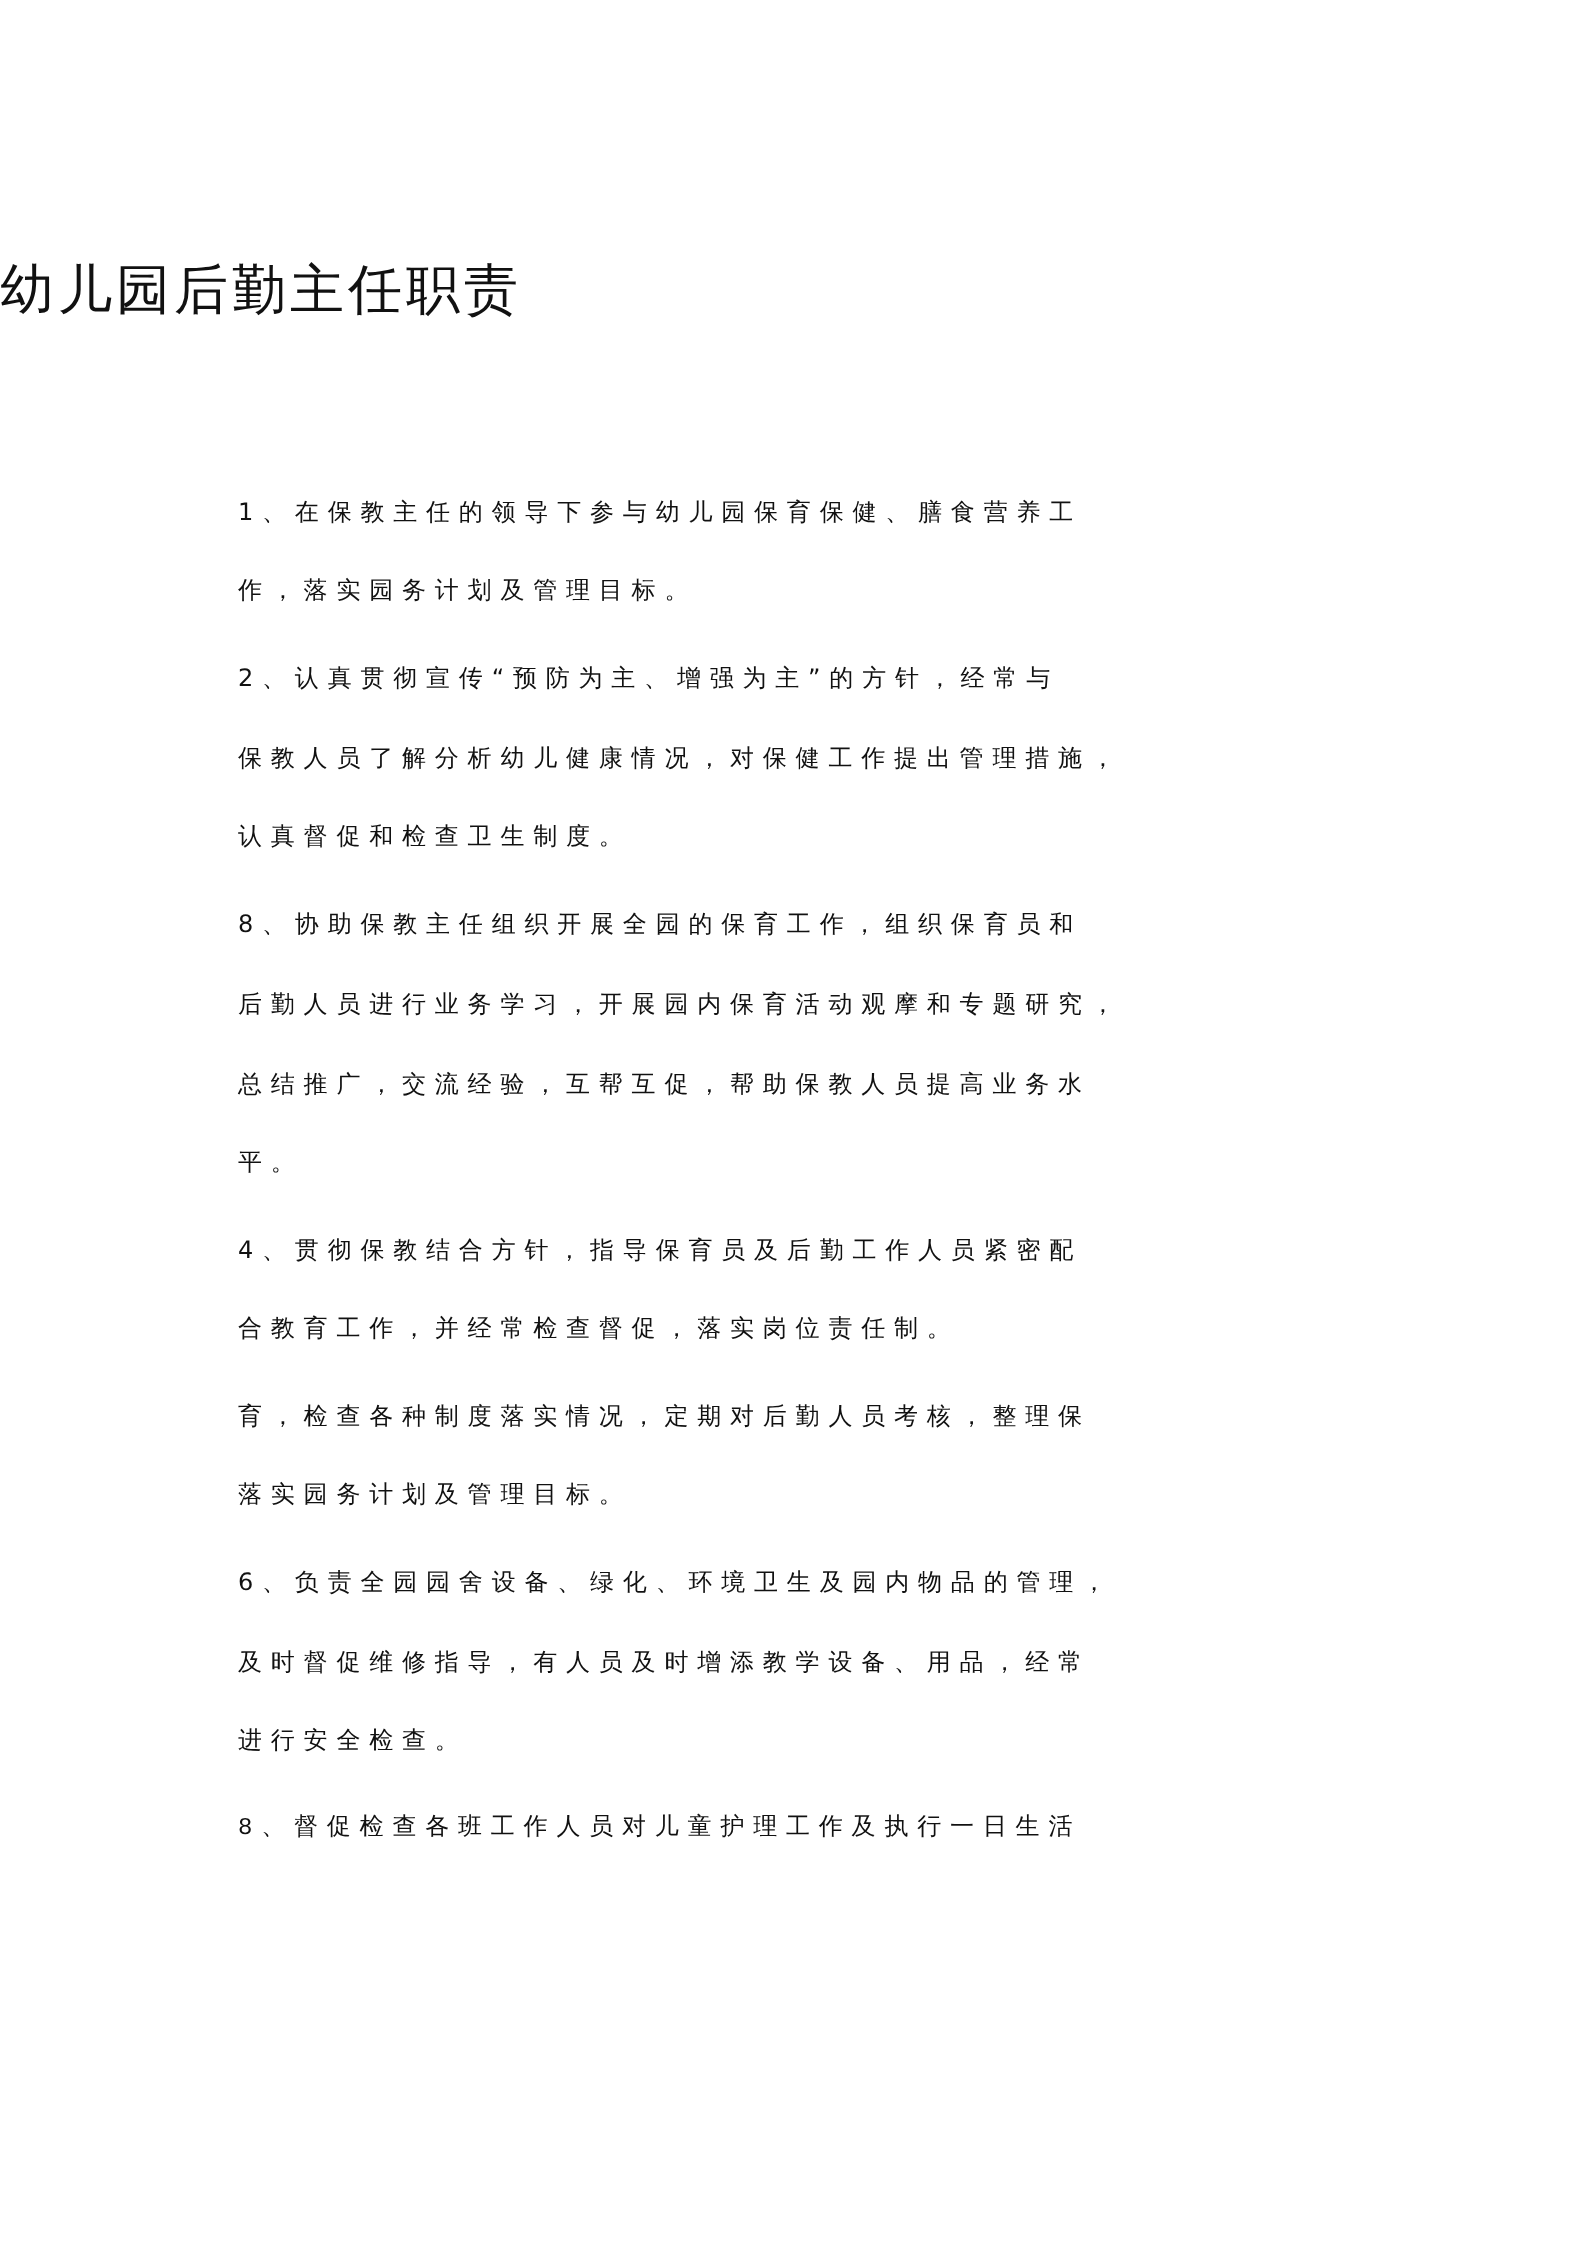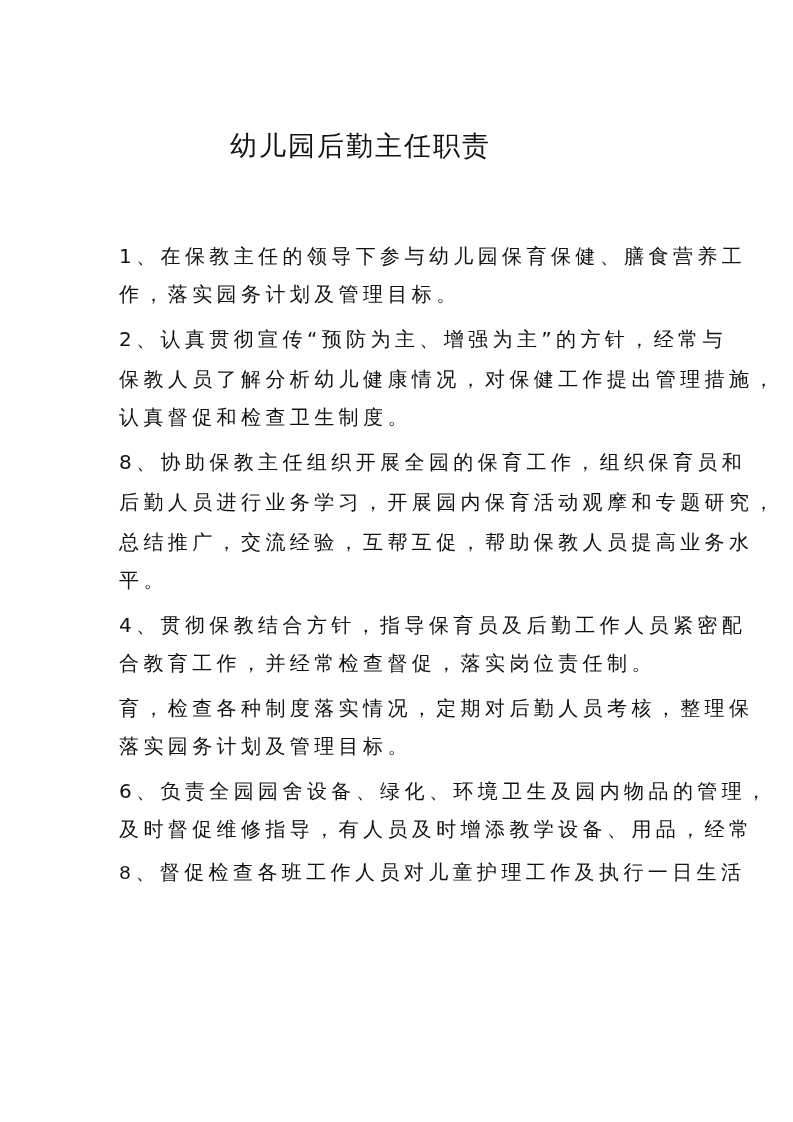--- a/index.html
+++ b/index.html
@@ -21,41 +21,41 @@
       top: 0;
       width: 793px;
       height: 1122px;
       background: #ffffff;
     }
     .title {
       position: absolute;
       top: 124px;
       left: 0;
       width: 721px;
-      text-align: center;
+      text-align: left;
       font-size: 27px;
       letter-spacing: 2px;
       line-height: 44px;
       font-weight: normal;
       margin: 0;
     }
     .body {
       position: absolute;
       left: 119px;
       top: 240px;
       width: 560px;
     }
     .para {
       margin: 0;
     }
     .line {
       display: block;
       height: 40px;
       line-height: 32px;
-      font-size: 20px;
+      font-size: 12px;
       letter-spacing: 4.4px;
       white-space: nowrap;
     }
     .para .line:last-child {
       height: 43px;
       font-family: Liberation Mono, monospace;
     }
   </style>
 </head>
 <body>
@@ -83,18 +83,19 @@
       <span class="line">4、贯彻保教结合方针，指导保育员及后勤工作人员紧密配</span>
       <span class="line">合教育工作，并经常检查督促，落实岗位责任制。</span>
     </div>
     <div class="para">
       <span class="line">育，检查各种制度落实情况，定期对后勤人员考核，整理保</span>
       <span class="line">落实园务计划及管理目标。</span>
     </div>
     <div class="para">
       <span class="line">6、负责全园园舍设备、绿化、环境卫生及园内物品的管理，</span>
       <span class="line">及时督促维修指导，有人员及时增添教学设备、用品，经常</span>
+      <span class="line">进行安全检查。</span>
     </div>
     <div class="para">
       <span class="line">8、督促检查各班工作人员对儿童护理工作及执行一日生活</span>
     </div>
   </div>
 </div>
 
 </body></html>

